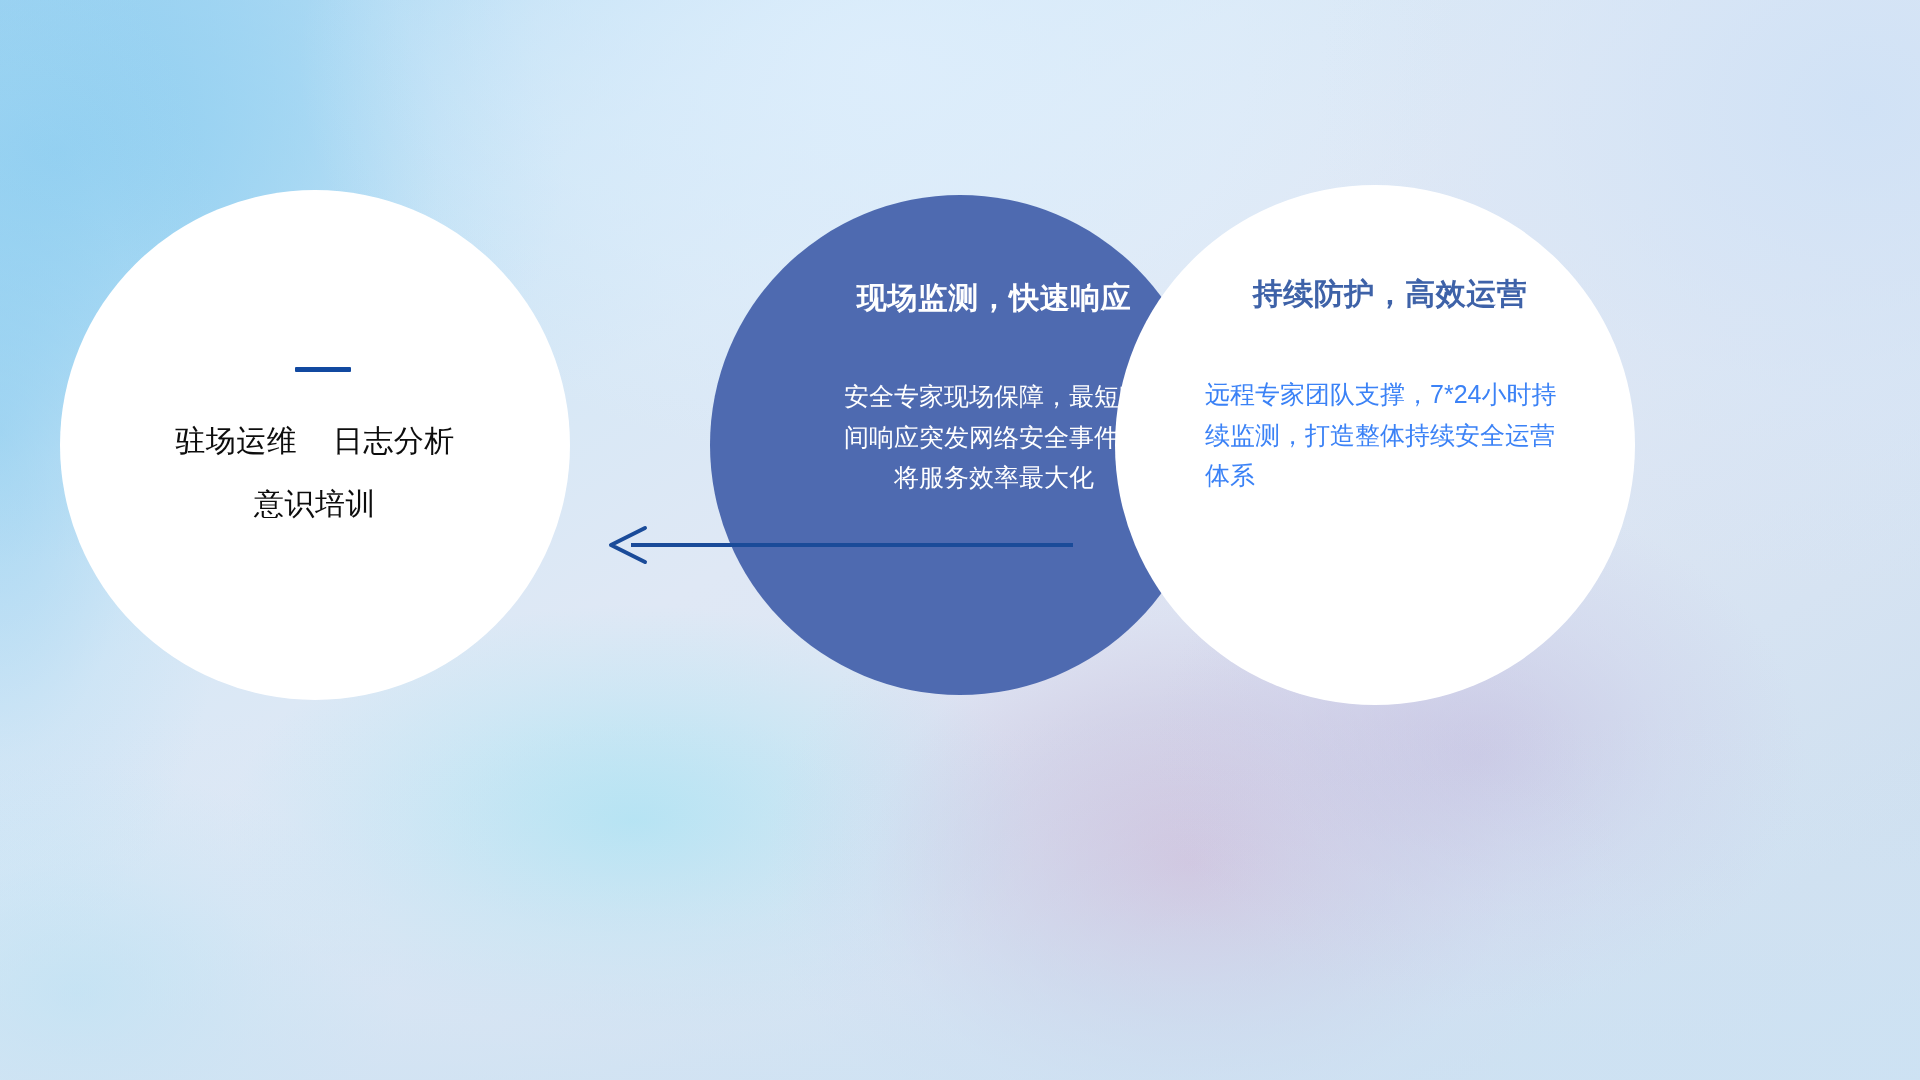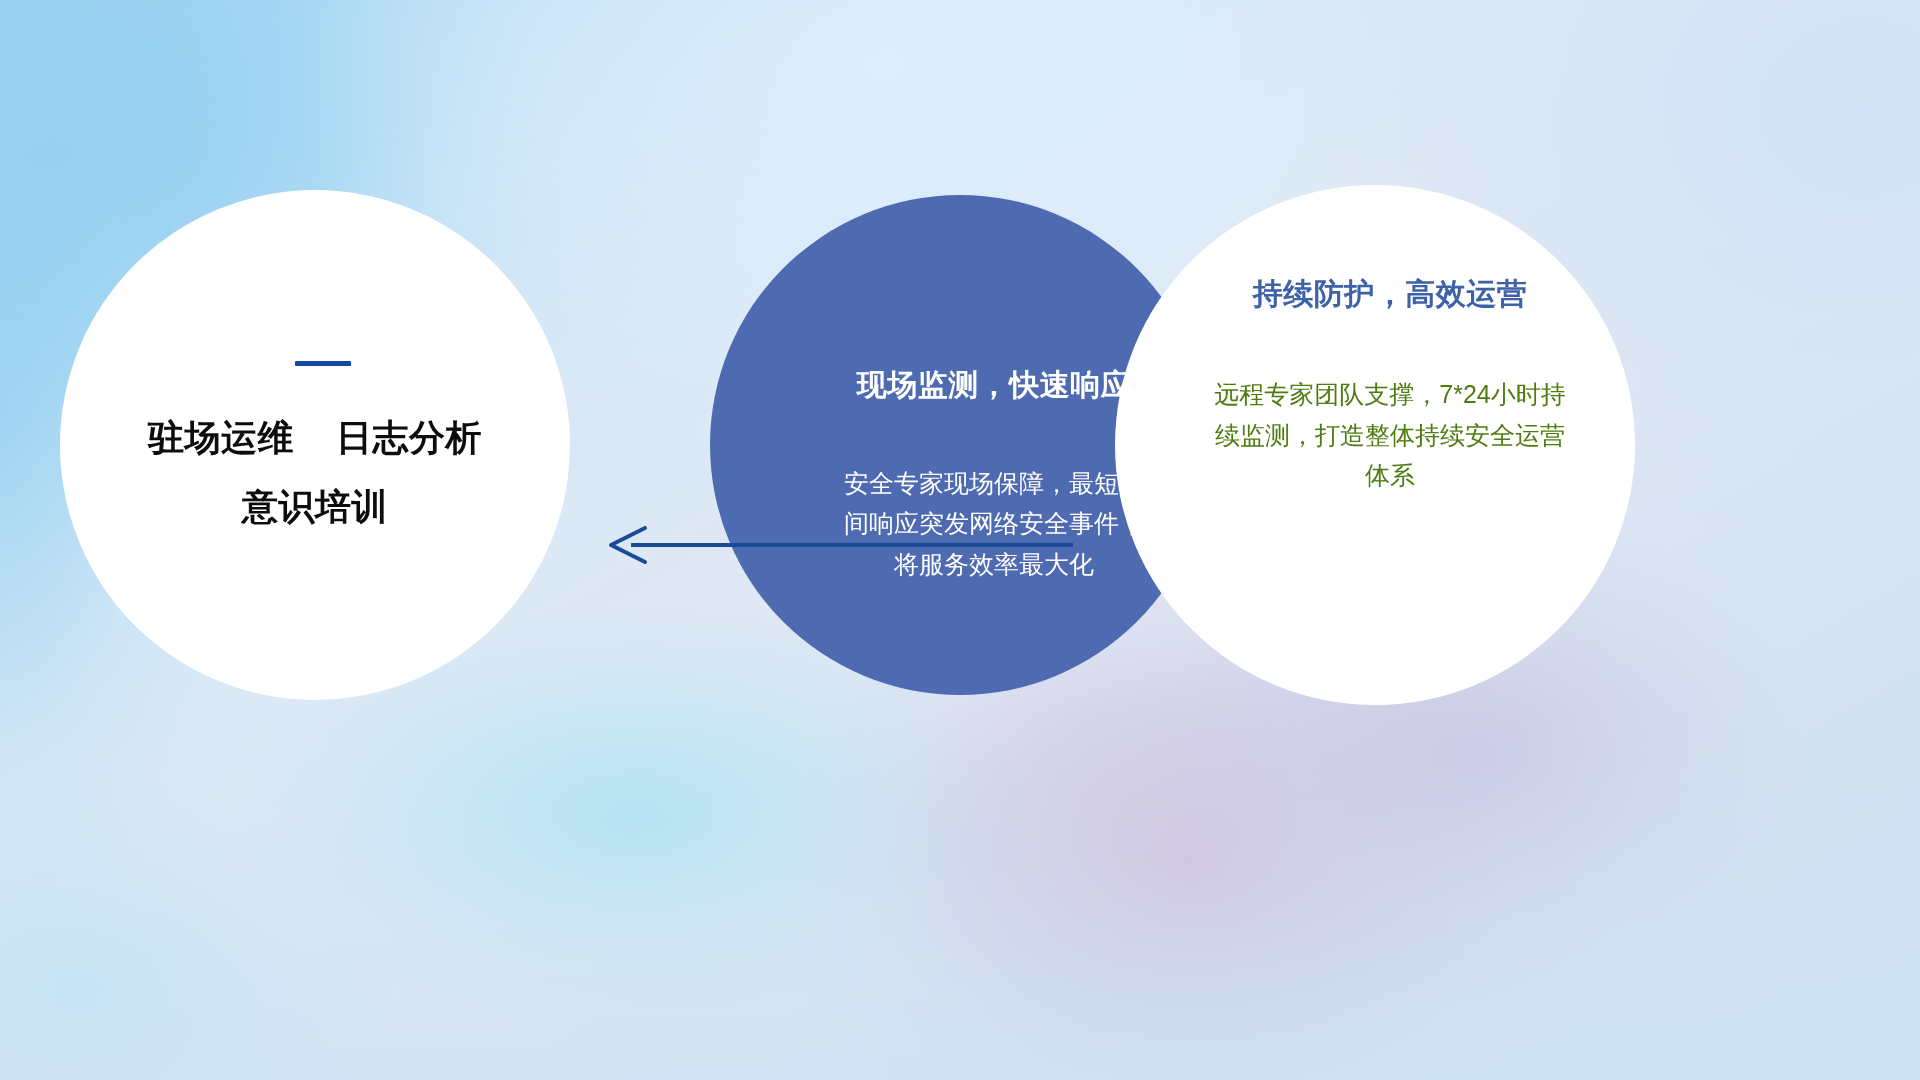--- a/index.html
+++ b/index.html
@@ -159,22 +159,22 @@
   #left-divider {
     width: 56px;
     height: 5px;
     background: #1149a0;
     margin-bottom: 54px;
     margin-left: 16px;
     border-radius: 1px;
   }
   .left-line {
     color: #0d0d0d;
-    font-size: 36px;
-    font-weight: bold;
+    font-size: 30px;
+    font-weight: normal;
     line-height: 1.02;
     letter-spacing: 0.5px;
     white-space: pre;
     text-align: left;
     margin-bottom: 26px;
   }
   .left-line:last-child {
     margin-bottom: 4px;
     margin-top: 6px;
   }
@@ -184,21 +184,20 @@
     position: absolute;
     left: 0;
     top: 0;
     width: 500px;
     height: 500px;
     box-sizing: border-box;
     padding: 86px 24px 24px 92px;
     display: flex;
     flex-direction: column;
     align-items: center;
-    justify-content: center;
   }
   #middle-heading {
     color: #ffffff;
     font-size: 30px;
     font-weight: bold;
     letter-spacing: 0.5px;
     white-space: nowrap;
     line-height: 1.1;
     margin-bottom: 62px;
     text-align: center;
@@ -229,24 +228,24 @@
     color: #3e62a8;
     font-size: 30px;
     font-weight: bold;
     letter-spacing: 0.5px;
     white-space: nowrap;
     line-height: 1.1;
     margin-bottom: 64px;
     text-align: center;
   }
   #right-body {
-    color: #4d7c0f;
+    color: #3b82f6;
     font-size: 25px;
     line-height: 1.62;
-    text-align: center;
+    text-align: left;
     width: 370px;
     font-weight: 400;
   }
 </style>
 </head>
 <body>
 
 <div id="stage">
 
   <div class="bg-layer" id="bg-base"></div>

